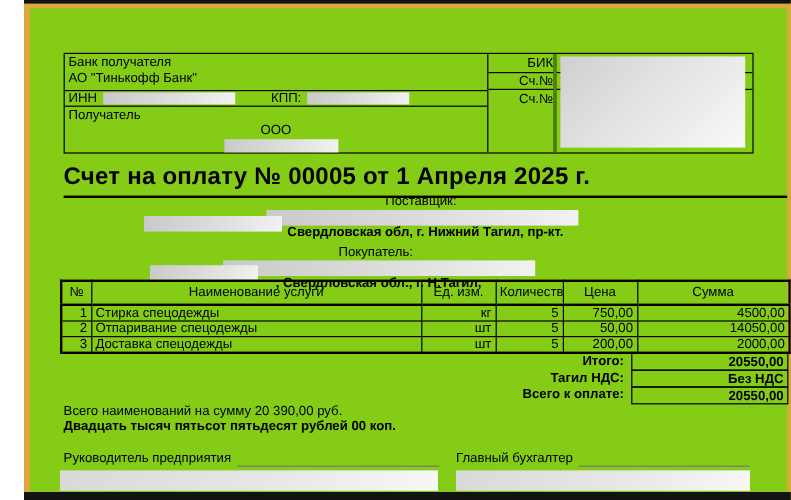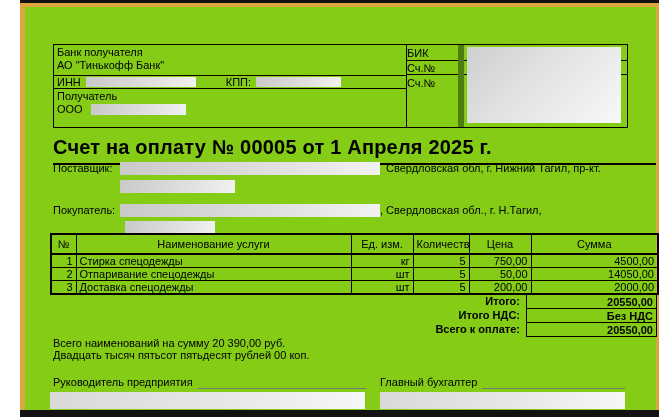--- a/index.html
+++ b/index.html
@@ -9,47 +9,47 @@
 
   
   .strip-top    { left:0; top:0; width:659px; height:3px; background:#121212; }
   .strip-bottom { left:0; top:410px; width:659px; height:7px; background:#121212; }
   .gold-top   { left:0; top:3px; width:641px; height:4px; background:#dfa640; }
   .gold-left  { left:0; top:3px; width:5px; height:407px; background:#dfa640; }
   .gold-right { left:636px; top:3px; width:5px; height:407px; background:#dfa640; }
   .gray-side  { left:641px; top:3px; width:18px; height:407px; background:#7d7d7d; }
 
   .txt  { font-size:11px; color:#000; line-height:13px; }
-  .bold { font-weight:normal; }
+  .bold { font-weight:bold; }
 
   .redact { background:linear-gradient(110deg,#c9c9c9 0%,#dedede 55%,#f2f2f2 100%); display:inline-block; }
   .redact-soft { background:linear-gradient(110deg,#d9d9d9 0%,#e7e7e7 55%,#f7f7f7 100%); }
 
   
   .bank-table { left:33px; top:44px; width:575px; height:84px; border:1px solid #000; display:flex; }
   .bt-left { width:353px; border-right:1px solid #000; display:flex; flex-direction:column; }
   .bt-bank { height:31px; border-bottom:1px solid #000; padding:1px 3px; }
   .bt-recipient { flex:1; padding:0 3px; }
   .bt-innrow { height:13px; border-bottom:1px solid #000; display:flex; align-items:center; margin:0 -3px; padding:0 3px; }
-  .bt-labels { width:57px; border-right:6px solid #4d7c0f; text-align:left; }
+  .bt-labels { width:57px; border-right:3px solid #4d7c0f; text-align:right; }
   .bt-bik  { height:16px; border-bottom:1px solid #000; padding-top:2px; }
   .bt-acc1 { height:14px; border-bottom:1px solid #000; padding-top:1px; }
   .bt-acc2 { padding-top:2px; }
   .bt-values { flex:1; position:relative; }
   .bt-v1 { height:16px; border-bottom:1px solid #000; }
   .bt-v2 { height:14px; border-bottom:1px solid #000; }
   .bt-redact { position:absolute; left:3px; top:2px; right:6px; height:112px; max-height:76px;
                background:linear-gradient(135deg,#cfcfcf 0%,#e3e3e3 45%,#f8f8f8 100%); }
 
   
   .invoice-title { left:33px; top:136px; width:603px; font-size:20px; font-weight:bold;
                    padding-bottom:4px; border-bottom:2px solid #000; letter-spacing:.2px; }
 
   
-  .party-row { display:flex; align-items:center; }
+  .party-row { display:flex; align-items:center;flex-direction:column; }
   .party-label { width:67px; flex:0 0 auto; }
   .supplier-row { left:33px; top:162px; width:603px; }
   .buyer-row    { left:33px; top:204px; width:525px; }
 
   
   .items-table { left:30px; top:233px; width:607px; border-collapse:collapse; table-layout:fixed; }
   .items-table th, .items-table td { border:1px solid #000; font-size:11px; font-weight:normal;
                                      padding:0 3px; overflow:hidden; white-space:nowrap; }
   .items-table th { height:20px; text-align:center; }
   .items-table td { height:13px; }
@@ -96,21 +96,21 @@
         <div>АО "Тинькофф Банк"</div>
       </div>
       <div class="bt-recipient">
         <div class="bt-innrow">
           <span>ИНН</span>
           <span class="redact" style="width:110px;height:10px;margin-left:5px;"></span>
           <span style="margin-left:30px;">КПП:</span>
           <span class="redact" style="width:85px;height:10px;margin-left:5px;"></span>
         </div>
         <div style="margin-top:1px;">Получатель</div>
-        <div style="display:flex;align-items:center;">
+        <div style="display:flex;align-items:center;flex-direction:column;">
           <span>ООО</span>
           <span class="redact" style="width:95px;height:11px;margin-left:8px;"></span>
         </div>
       </div>
     </div>
     <div class="bt-labels">
       <div class="bt-bik">БИК</div>
       <div class="bt-acc1">Сч.№</div>
       <div class="bt-acc2">Сч.№</div>
     </div>
@@ -175,21 +175,21 @@
       </tr>
     </tbody>
   </table>
 
   <div class="abs totals txt">
     <div class="total-row">
       <span class="total-label">Итого:</span>
       <span class="total-box">20550,00</span>
     </div>
     <div class="total-row">
-      <span class="total-label">Итого НДС:</span>
+      <span class="total-label">Тагил НДС:</span>
       <span class="total-box">Без НДС</span>
     </div>
     <div class="total-row">
       <span class="total-label">Всего к оплате:</span>
       <span class="total-box">20550,00</span>
     </div>
   </div>
 
   <div class="abs amount-summary txt">Всего наименований на сумму 20 390,00 руб.</div>
   <div class="abs amount-in-words txt bold">Двадцать тысяч пятьсот пятьдесят рублей 00 коп.</div>

